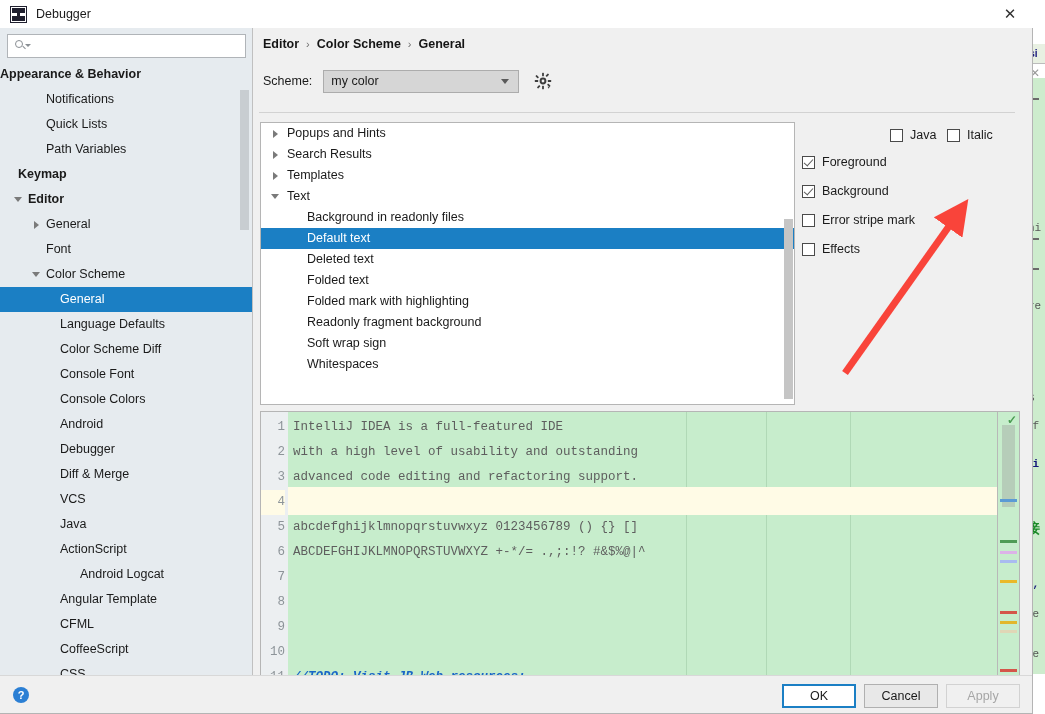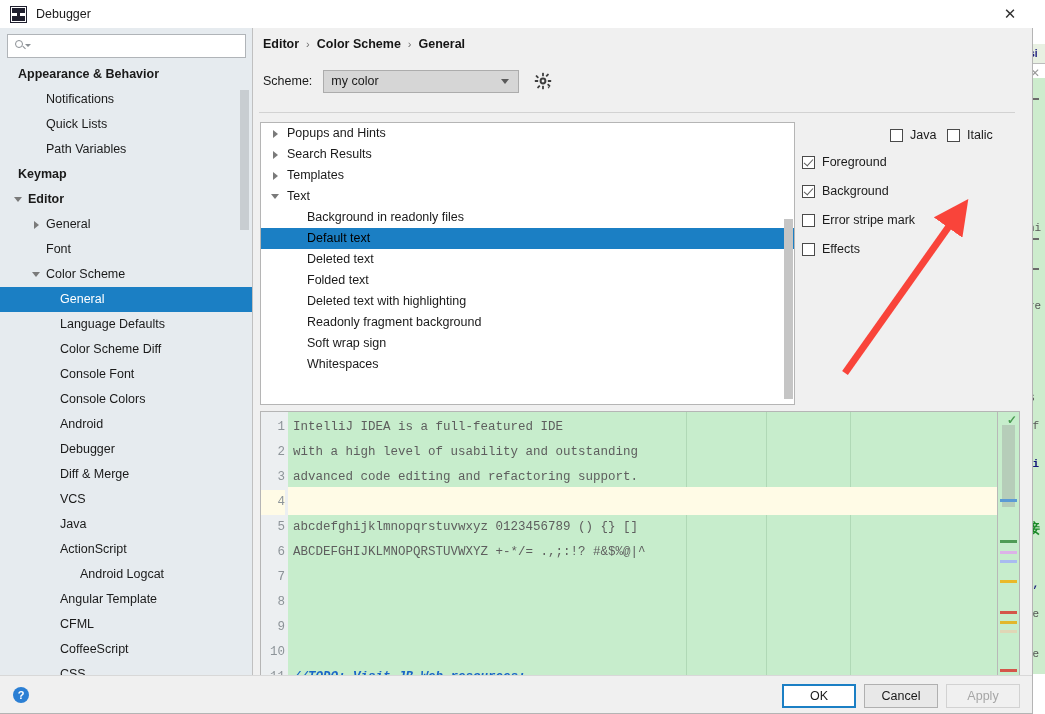--- a/index.html
+++ b/index.html
@@ -177,21 +177,21 @@
 
   
   #attr-list {
     position: absolute; top: 94px; left: 6px; width: 535px; height: 283px;
     background: #ffffff; border: 1px solid #b5b5b5; overflow: hidden;
   }
   .arow {
     position: relative; height: 21px; line-height: 21px;
     font-size: 12.5px; color: #1a1a1a; white-space: nowrap; cursor: default;
   }
-  .arow.sel { background: #1b7fc4; color: #000000; }
+  .arow.sel { background: #1b7fc4; color: #ffffff; }
   .arow .tw { position: absolute; left: 6px; top: 0; width: 16px; height: 21px;
     display: flex; align-items: center; justify-content: center; }
   #attr-scroll {
     position: absolute; right: 1px; top: 96px; width: 9px; height: 180px; background: #c5c5c5;
   }
 
   
   #attrs { position: absolute; top: 94px; left: 548px; right: 0; height: 283px; }
   .cbrow { position: absolute; display: flex; align-items: center; }
   .cbox {
@@ -302,21 +302,21 @@
   <div id="sidebar">
     <div id="search-wrap">
       <div class="search-icon-box">
         <div class="mag"></div>
           <div class="handle"></div>
           <div class="caret"></div>
       </div>
       <input id="search-input" type="text" placeholder="" style="">
     </div>
     <div id="tree">
-        <div class="tnode bold"><div class="tw" style="left: 0px;"></div><span style="margin-left: 18px;">Appearance &amp; Behavior</span></div>
+        <div class="tnode bold"><div class="tw" style="left: 0px;"></div><span style="">Appearance &amp; Behavior</span></div>
         <div class="tnode"><div class="tw" style="left: 28px;"></div><span style="margin-left: 46px;">Notifications</span></div>
         <div class="tnode"><div class="tw" style="left: 28px;"></div><span style="margin-left: 46px;">Quick Lists</span></div>
         <div class="tnode"><div class="tw" style="left: 28px;"></div><span style="margin-left: 46px;">Path Variables</span></div>
         <div class="tnode bold"><div class="tw" style="left: 0px;"></div><span style="margin-left: 18px;">Keymap</span></div>
         <div class="tnode bold"><div class="tw" style="left: 10px;">
             <span class="chev open"></span>
           </div><span style="margin-left: 28px;">Editor</span></div>
         <div class="tnode"><div class="tw" style="left: 28px;">
             <span class="chev"></span>
           </div><span style="margin-left: 46px;">General</span></div>
@@ -394,21 +394,21 @@
           <div class="arow"><div class="tw" style="left: 6px;">
               <span class="chev"></span>
             </div><span style="margin-left: 26px;">Templates</span></div>
           <div class="arow"><div class="tw" style="left: 6px;">
               <span class="chev open"></span>
             </div><span style="margin-left: 26px;">Text</span></div>
           <div class="arow"><div class="tw" style="left: 26px;"></div><span style="margin-left: 46px;">Background in readonly files</span></div>
           <div class="arow sel"><div class="tw" style="left: 26px;"></div><span style="margin-left: 46px;">Default text</span></div>
           <div class="arow"><div class="tw" style="left: 26px;"></div><span style="margin-left: 46px;">Deleted text</span></div>
           <div class="arow"><div class="tw" style="left: 26px;"></div><span style="margin-left: 46px;">Folded text</span></div>
-          <div class="arow"><div class="tw" style="left: 26px;"></div><span style="margin-left: 46px;">Deleted text with highlighting</span></div>
+          <div class="arow"><div class="tw" style="left: 26px;"></div><span style="margin-left: 46px;">Folded mark with highlighting</span></div>
           <div class="arow"><div class="tw" style="left: 26px;"></div><span style="margin-left: 46px;">Readonly fragment background</span></div>
           <div class="arow"><div class="tw" style="left: 26px;"></div><span style="margin-left: 46px;">Soft wrap sign</span></div>
           <div class="arow"><div class="tw" style="left: 26px;"></div><span style="margin-left: 46px;">Whitespaces</span></div>
         </div>
       <div id="attr-scroll"></div>
     </div>
 
     <div id="attrs">
 
       <div class="cbrow" style="left:88px; top:6px">

